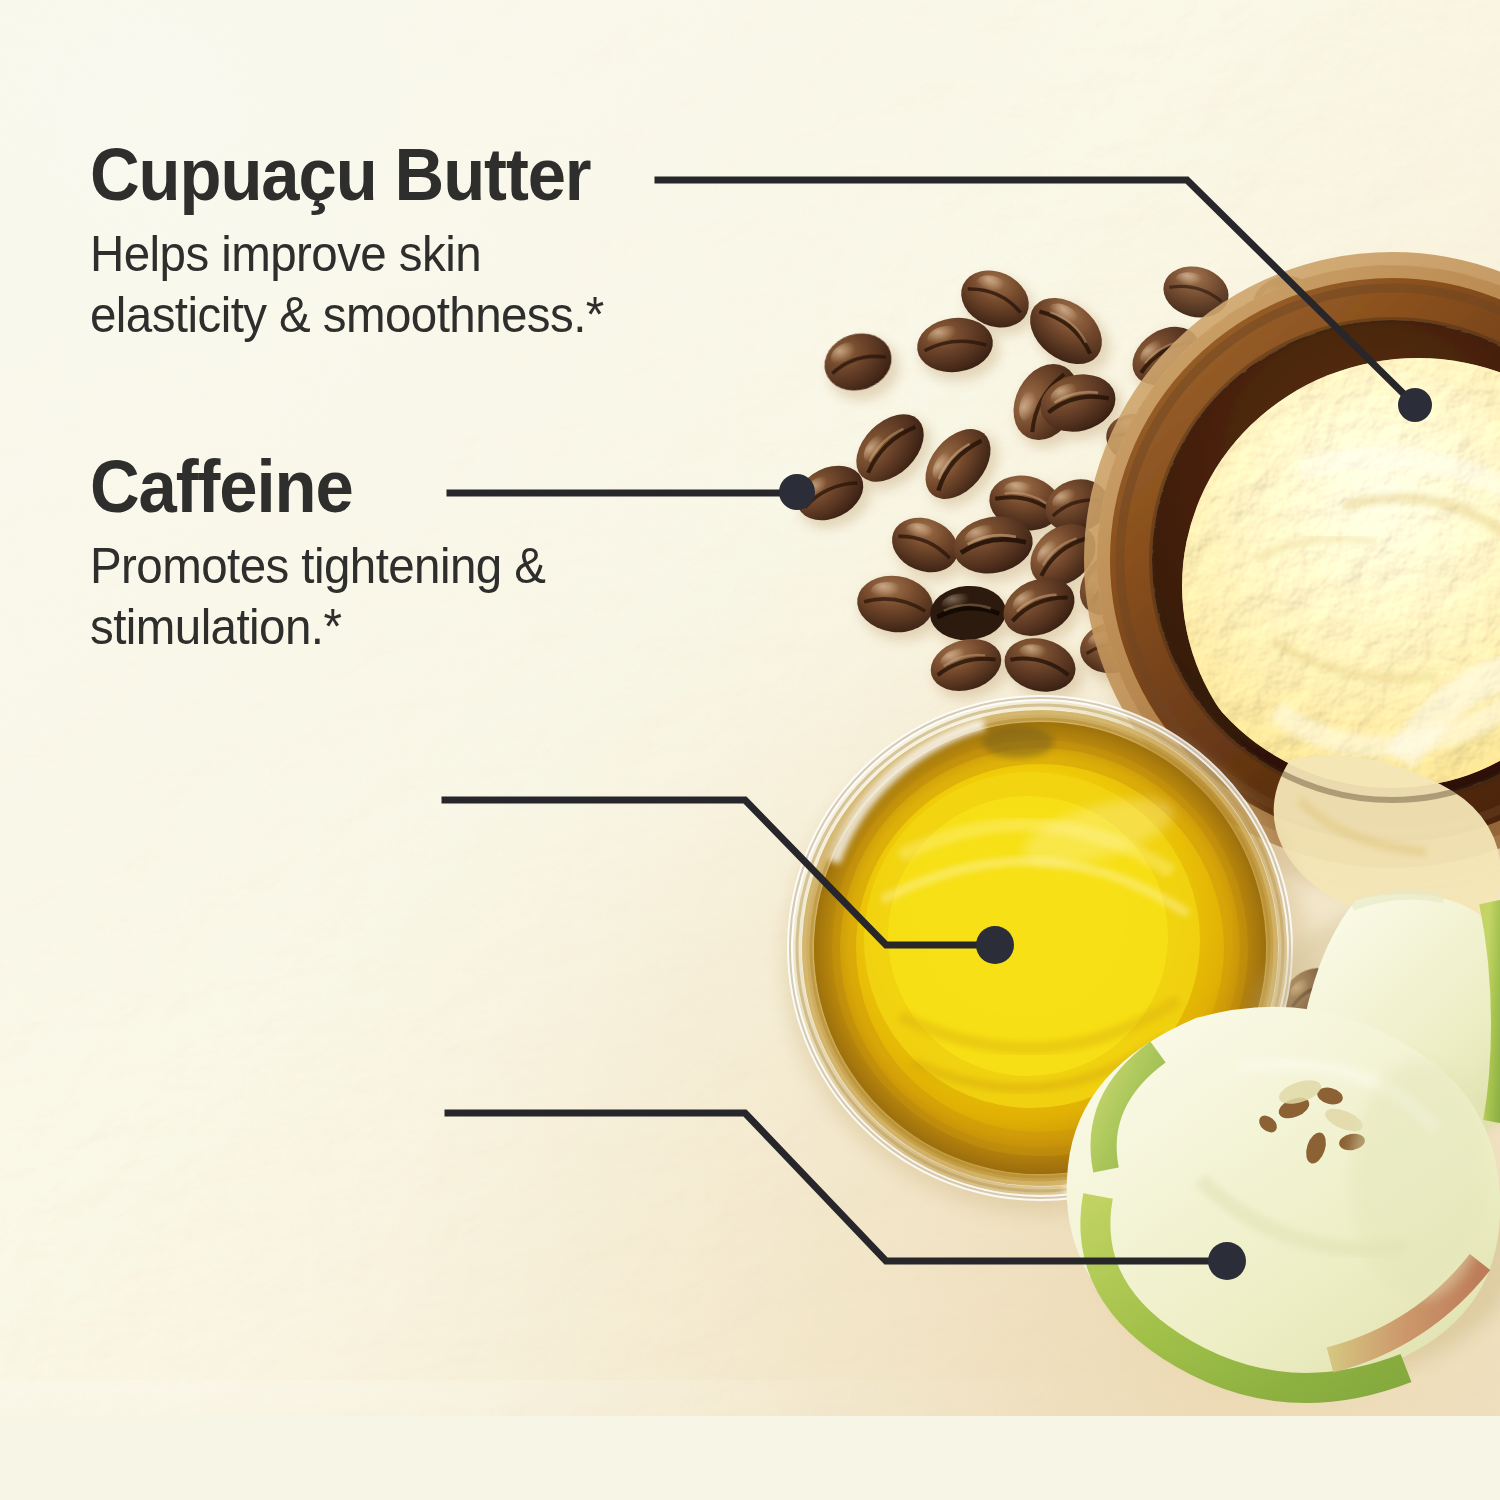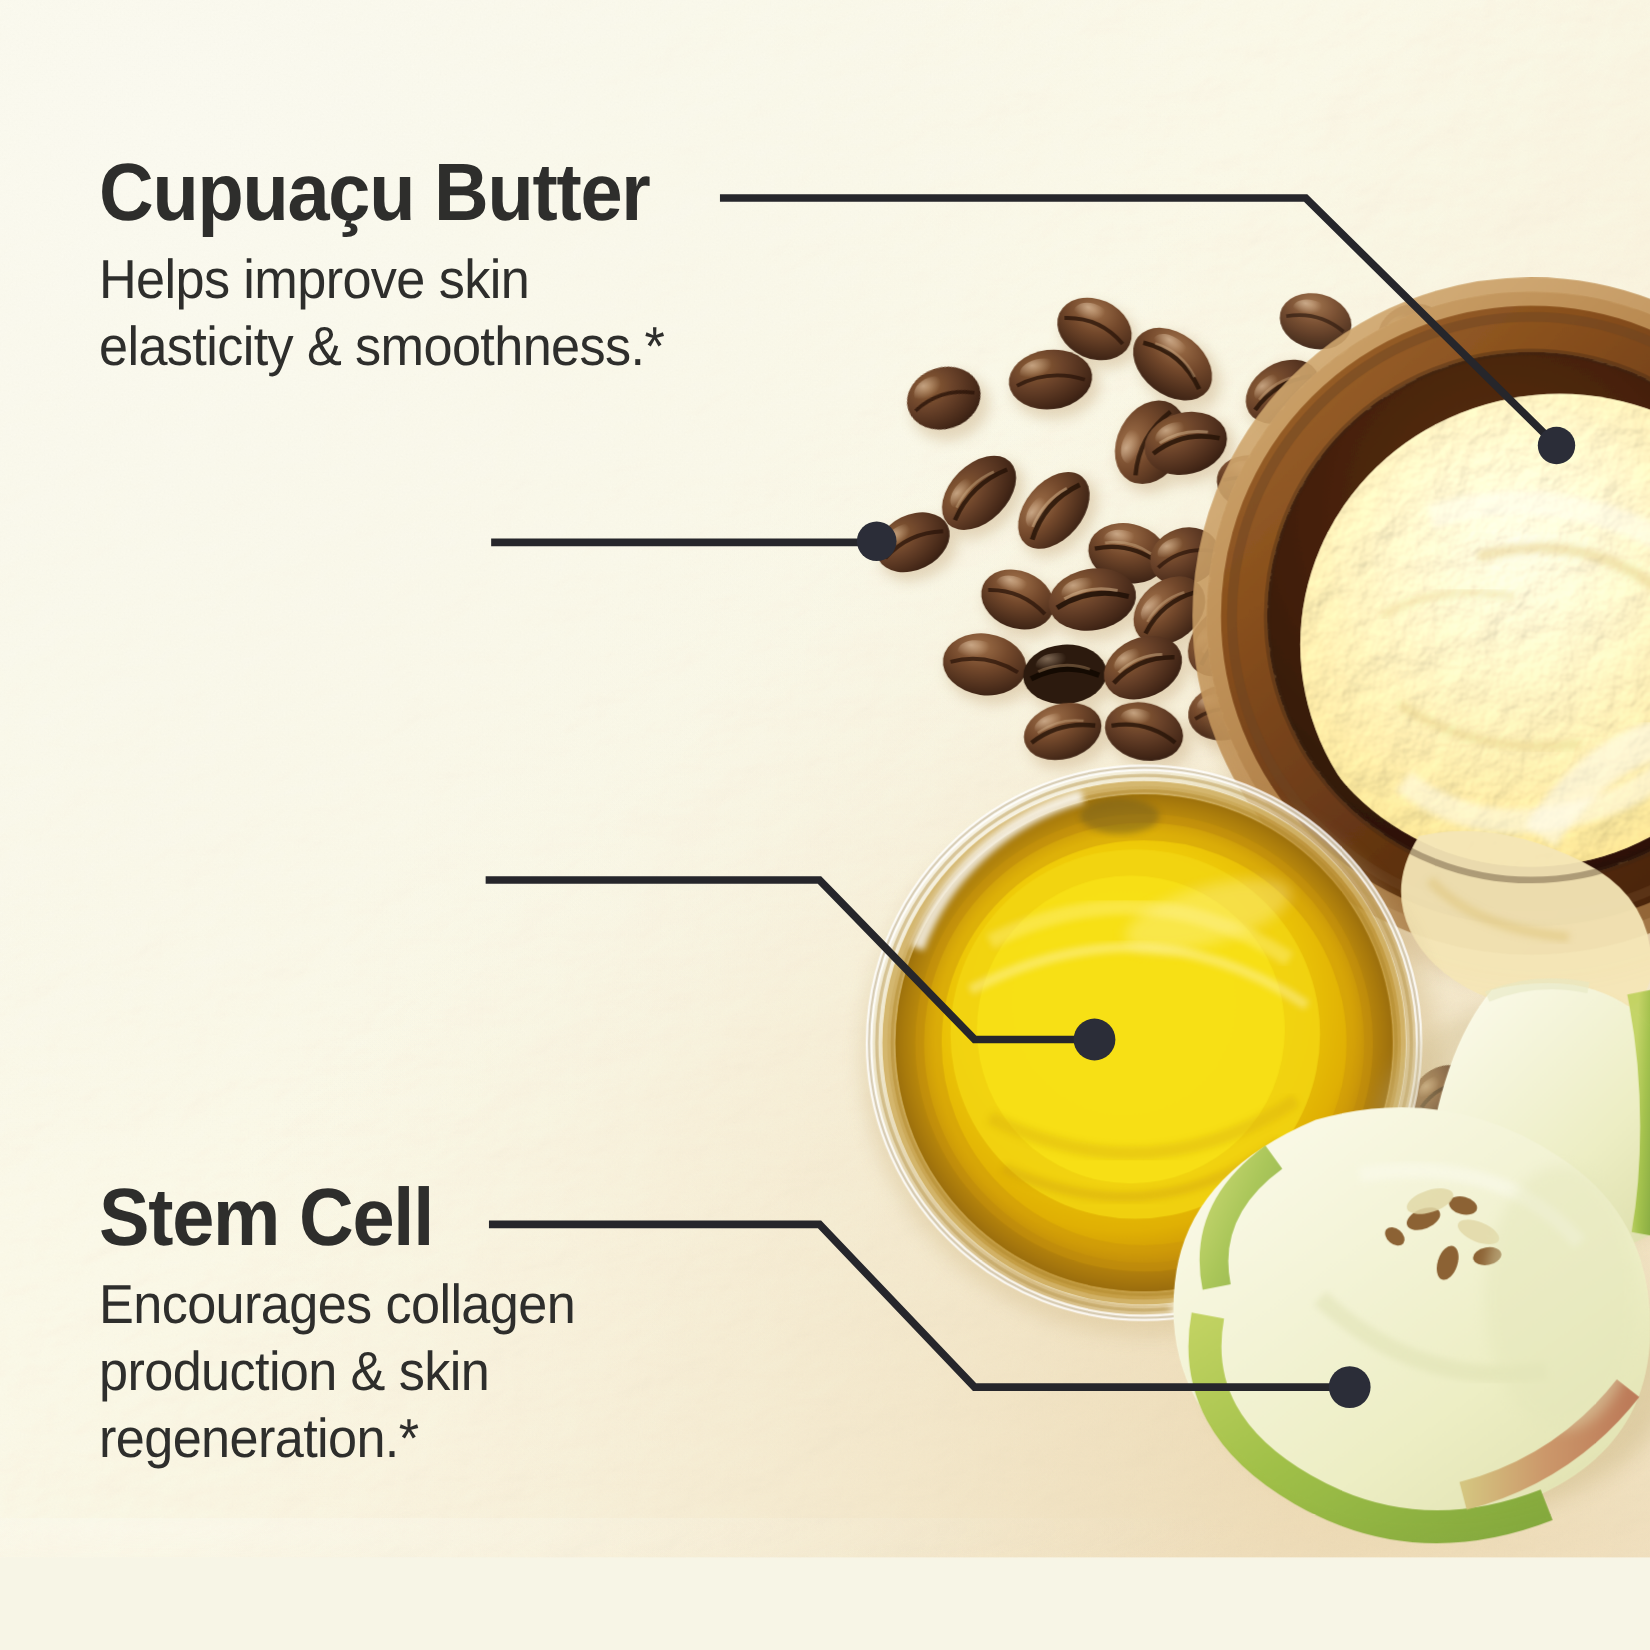--- a/index.html
+++ b/index.html
@@ -527,25 +527,24 @@
   <div id="callouts">
 
     <div class="ingredient" id="pos-0">
       <div class="ing-title">Cupuaçu Butter</div>
       <div class="ing-desc">
         <span>Helps improve skin</span>
         <span>elasticity &amp; smoothness.*</span>
       </div>
     </div>
 
-
-
-    <div class="ingredient" id="pos-3">
-      <div class="ing-title">Stem Cell</div>
+    <div class="ingredient" id="pos-1">
+      <div class="ing-title">Caffeine</div>
       <div class="ing-desc">
-        <span>Encourages collagen</span>
-        <span>production &amp; skin</span>
-        <span>regeneration.*</span>
+        <span>Promotes tightening &amp;</span>
+        <span>stimulation.*</span>
       </div>
     </div>
 
+
+
   </div>
 </div>
 
 </body></html>

